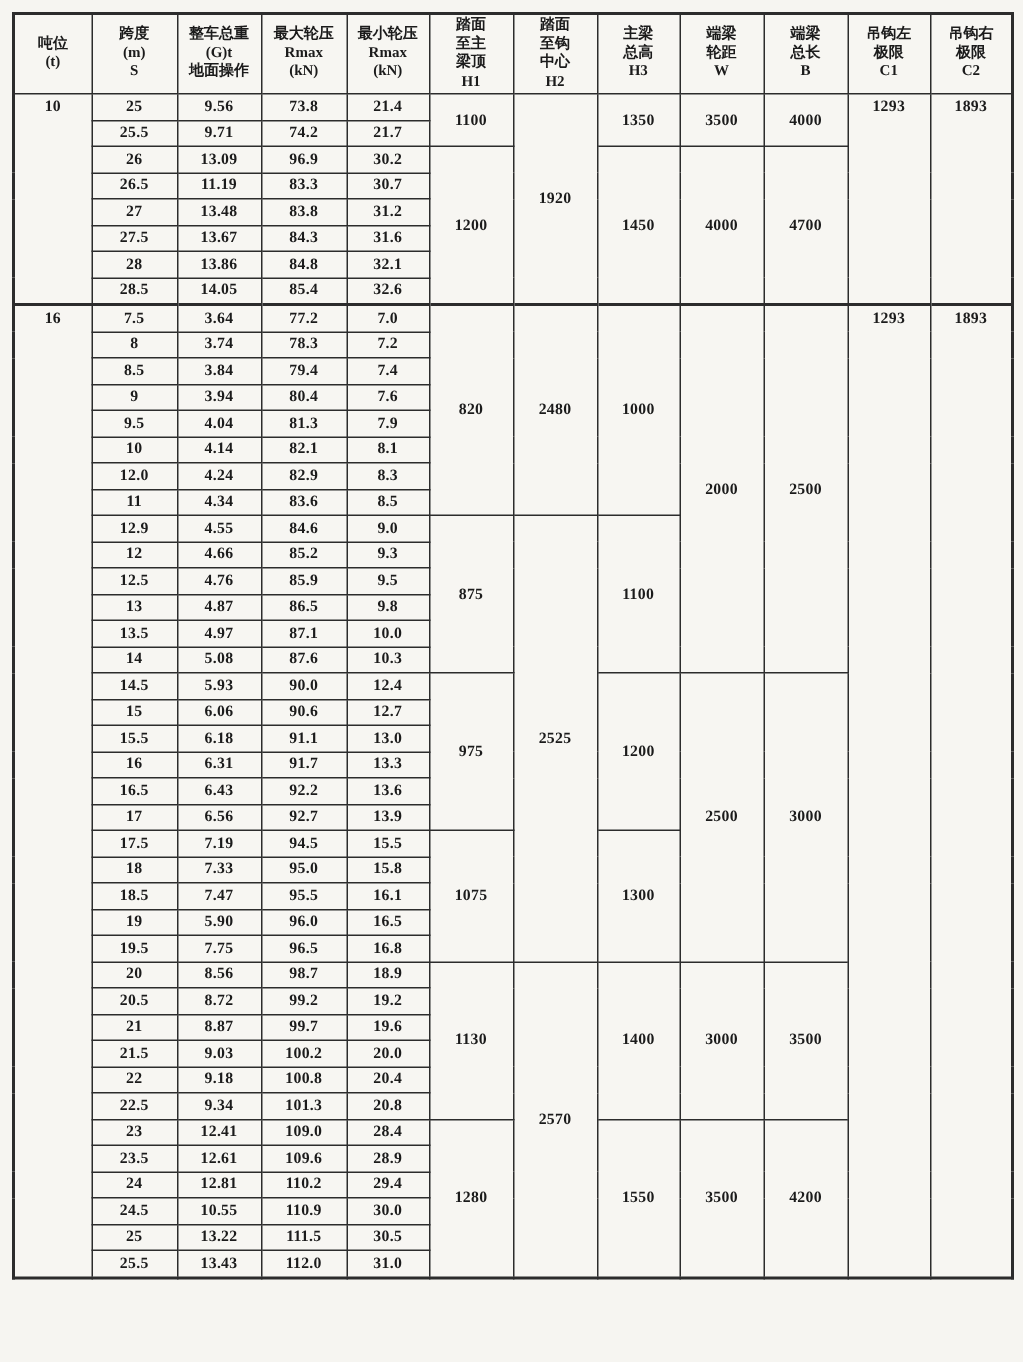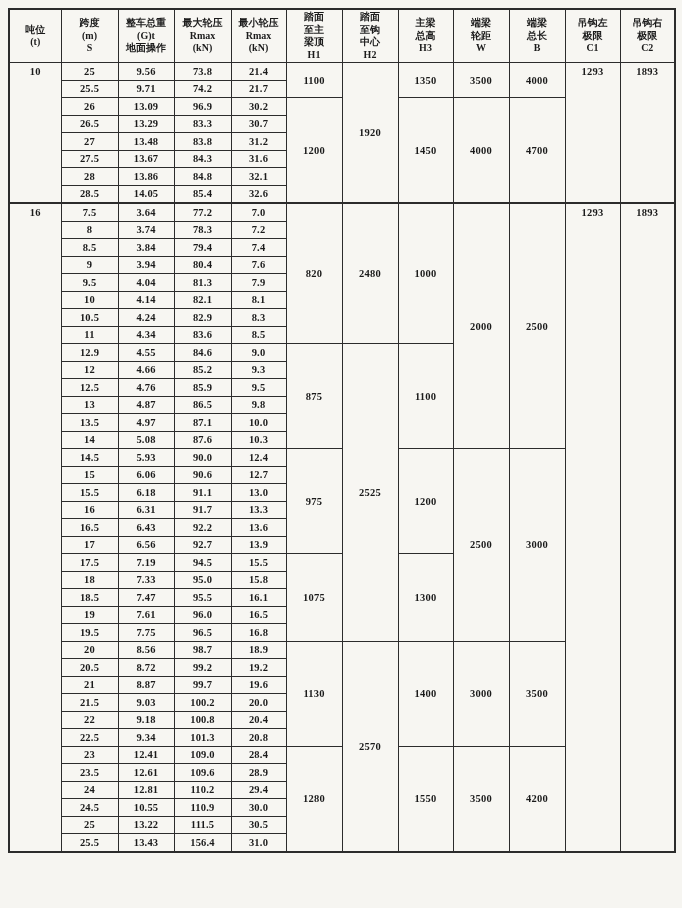--- a/index.html
+++ b/index.html
@@ -129,21 +129,21 @@
           <td>13.09</td>
           <td>96.9</td>
           <td>30.2</td>
           <td rowspan="6">1200</td>
           <td rowspan="6">1450</td>
           <td rowspan="6">4000</td>
           <td rowspan="6">4700</td>
         </tr>
         <tr>
           <td>26.5</td>
-          <td>13.29</td>
+          <td>11.19</td>
           <td>83.3</td>
           <td>30.7</td>
         </tr>
         <tr>
           <td>27</td>
           <td>13.48</td>
           <td>83.8</td>
           <td>31.2</td>
         </tr>
         <tr>
@@ -202,21 +202,21 @@
           <td>81.3</td>
           <td>7.9</td>
         </tr>
         <tr>
           <td>10</td>
           <td>4.14</td>
           <td>82.1</td>
           <td>8.1</td>
         </tr>
         <tr>
-          <td>10.5</td>
+          <td>12.0</td>
           <td>4.24</td>
           <td>82.9</td>
           <td>8.3</td>
         </tr>
         <tr>
           <td>11</td>
           <td>4.34</td>
           <td>83.6</td>
           <td>8.5</td>
         </tr>
@@ -314,21 +314,21 @@
           <td>15.8</td>
         </tr>
         <tr>
           <td>18.5</td>
           <td>7.47</td>
           <td>95.5</td>
           <td>16.1</td>
         </tr>
         <tr>
           <td>19</td>
-          <td>7.61</td>
+          <td>5.90</td>
           <td>96.0</td>
           <td>16.5</td>
         </tr>
         <tr>
           <td>19.5</td>
           <td>7.75</td>
           <td>96.5</td>
           <td>16.8</td>
         </tr>
         <tr>
@@ -402,18 +402,18 @@
         </tr>
         <tr>
           <td>25</td>
           <td>13.22</td>
           <td>111.5</td>
           <td>30.5</td>
         </tr>
         <tr>
           <td>25.5</td>
           <td>13.43</td>
-          <td>156.4</td>
+          <td>112.0</td>
           <td>31.0</td>
         </tr>
       </tbody>
   </table>
 </div>
 
 </body></html>

